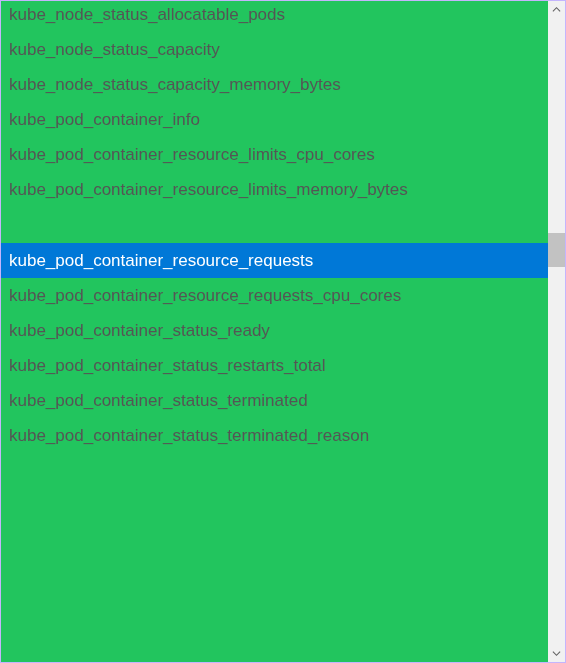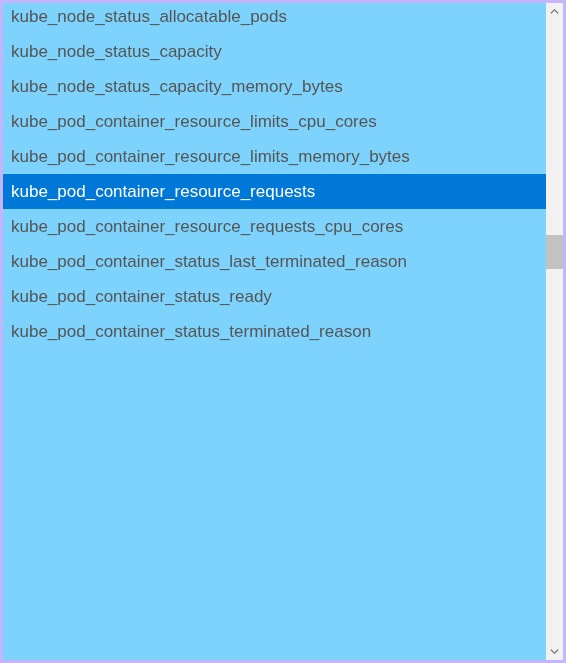--- a/index.html
+++ b/index.html
@@ -8,24 +8,24 @@
     width: 566px;
     height: 663px;
     overflow: hidden;
     font-family: "Segoe UI", Arial, sans-serif;
     background: #ffffff;
   }
   .container {
     box-sizing: border-box;
     width: 566px;
     height: 663px;
-    border: 3px solid #c4b5fd;
+    border: 1px solid #c4b5fd;
     display: flex;
     flex-direction: row;
-    background: #7dd3fc;
+    background: #22c55e;
   }
   .list {
     flex: 1;
     overflow: hidden;
     position: relative;
   }
   .list-inner {
     position: absolute;
     top: 0;
     left: 0;
@@ -39,20 +39,21 @@
     font-size: 17px;
     color: #555555;
     white-space: nowrap;
     overflow: hidden;
     cursor: default;
     user-select: none;
   }
   .item.selected {
     background: #0078d7;
     color: #ffffff;
+    margin-top: 36px;
   }
   .scrollbar {
     width: 17px;
     background: #f1f1f1;
     position: relative;
     border-left: 0px solid #e5e5e5;
   }
   .sb-btn {
     position: absolute;
     left: 0;
@@ -77,26 +78,28 @@
 </style>
 </head>
 <body>
 
 <div class="container">
   <div class="list">
     <div class="list-inner" id="list-inner" style="top:-4px;">
         <div class="item">kube_node_status_allocatable_pods</div>
         <div class="item">kube_node_status_capacity</div>
         <div class="item">kube_node_status_capacity_memory_bytes</div>
+        <div class="item">kube_pod_container_info</div>
         <div class="item">kube_pod_container_resource_limits_cpu_cores</div>
         <div class="item">kube_pod_container_resource_limits_memory_bytes</div>
         <div class="item selected">kube_pod_container_resource_requests</div>
         <div class="item">kube_pod_container_resource_requests_cpu_cores</div>
-        <div class="item">kube_pod_container_status_last_terminated_reason</div>
         <div class="item">kube_pod_container_status_ready</div>
+        <div class="item">kube_pod_container_status_restarts_total</div>
+        <div class="item">kube_pod_container_status_terminated</div>
         <div class="item">kube_pod_container_status_terminated_reason</div>
       </div>
   </div>
   <div class="scrollbar">
     <div class="sb-btn up">
       <svg width="9" height="9" viewBox="0 0 10 10">
           <path d="M1 7 L5 3 L9 7" fill="none" stroke="#606060" stroke-width="1.2"></path>
         </svg>
     </div>
     <div class="sb-thumb" id="sb-thumb" style="top: 232px; height: 34px;"></div>

